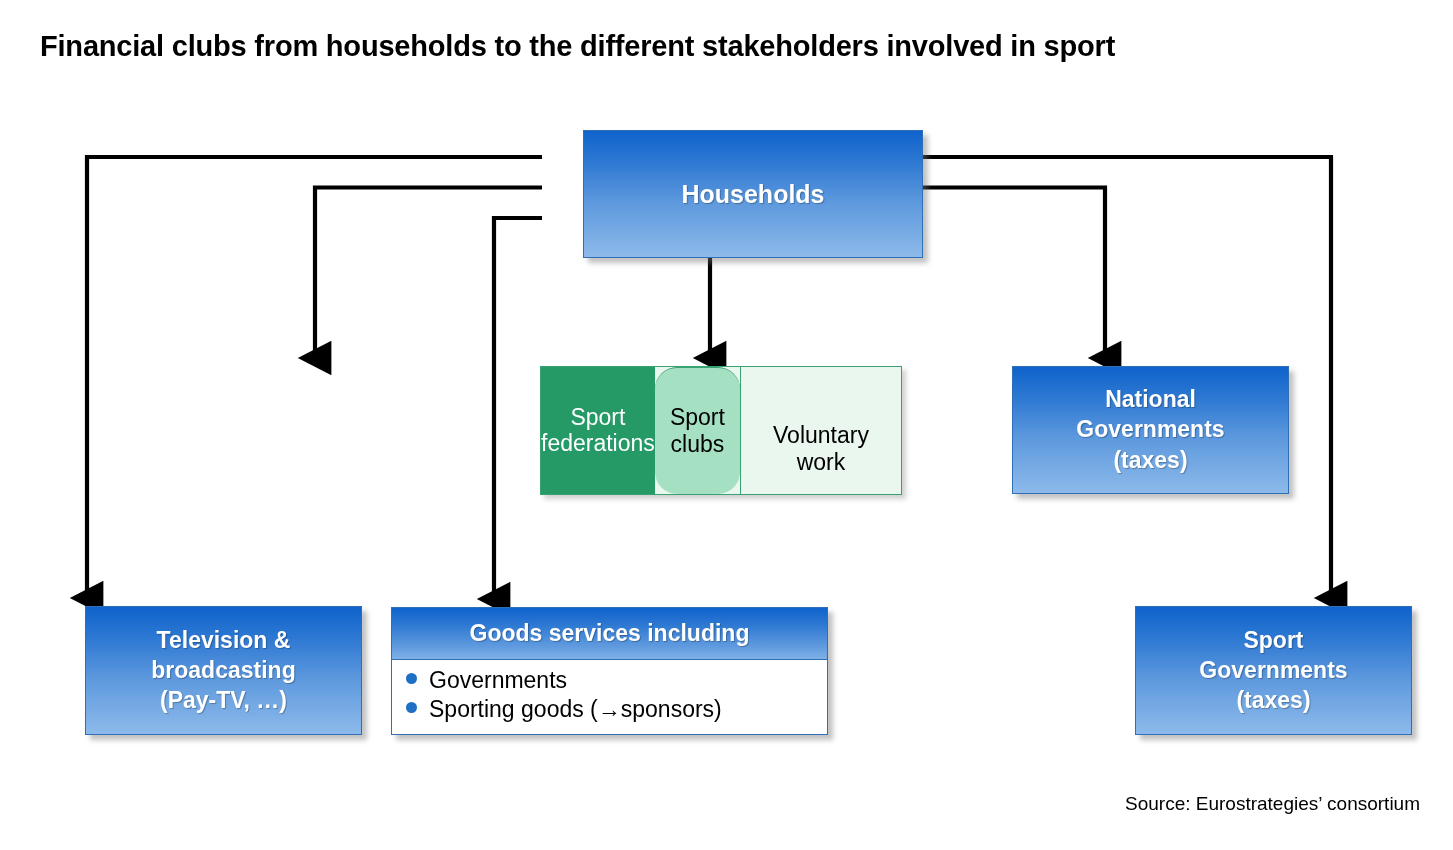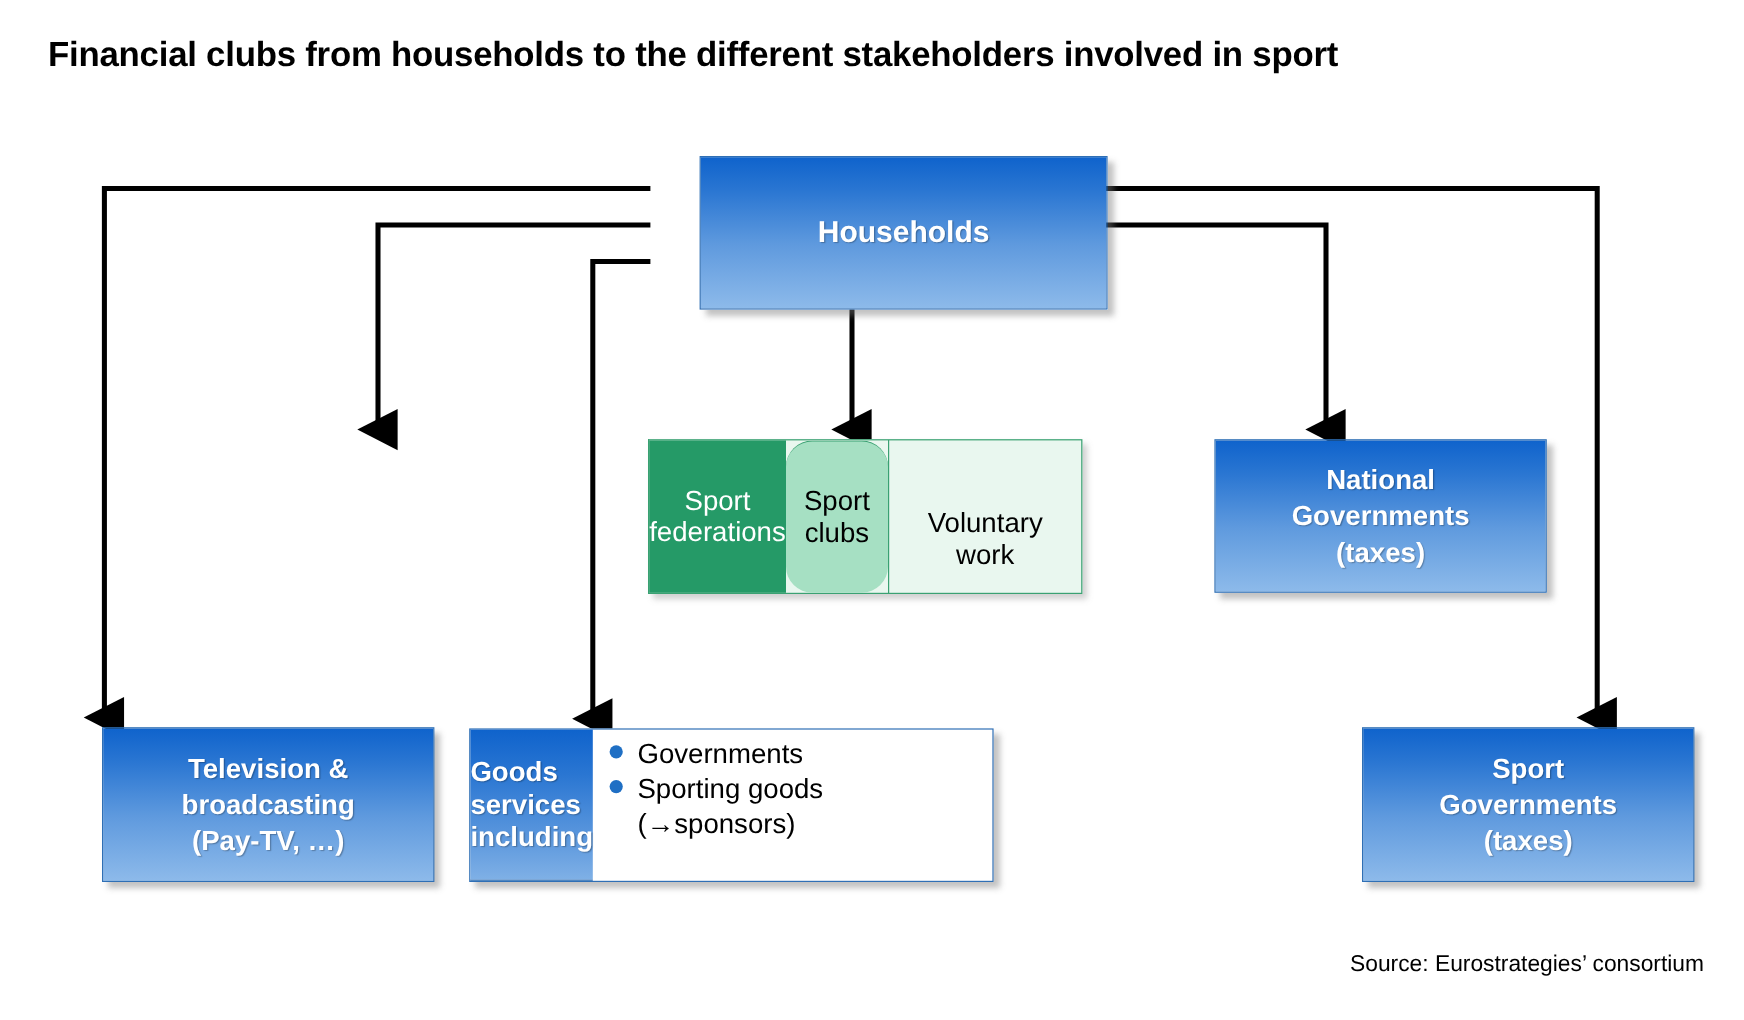--- a/index.html
+++ b/index.html
@@ -193,21 +193,21 @@
     position: absolute;
     left: 391px;
     top: 607px;
     width: 437px;
     height: 128px;
     box-sizing: border-box;
     border: 1px solid #2f6fb5;
     background: #ffffff;
     box-shadow: 5px 5px 5px rgba(120,120,120,0.45);
     display: flex;
-    flex-direction: row;
+    flex-direction: column;
   }
   #goods-header {
     flex: 0 0 52px;
     background: linear-gradient(to bottom, #0f63cc 0%, #2a76d2 30%, #5f9ade 75%, #7fb0e6 100%);
     color: #ffffff;
     font-weight: bold;
     font-size: 23px;
     display: flex;
     align-items: center;
     justify-content: center;

